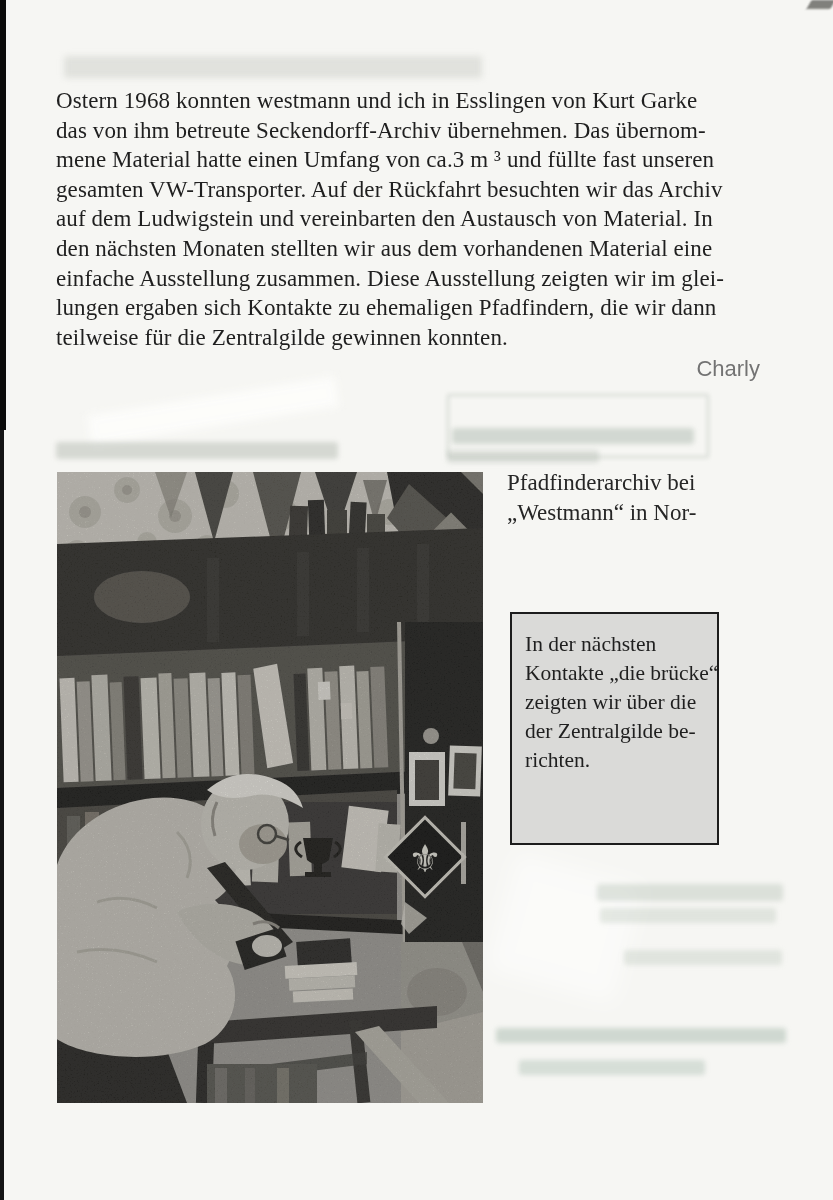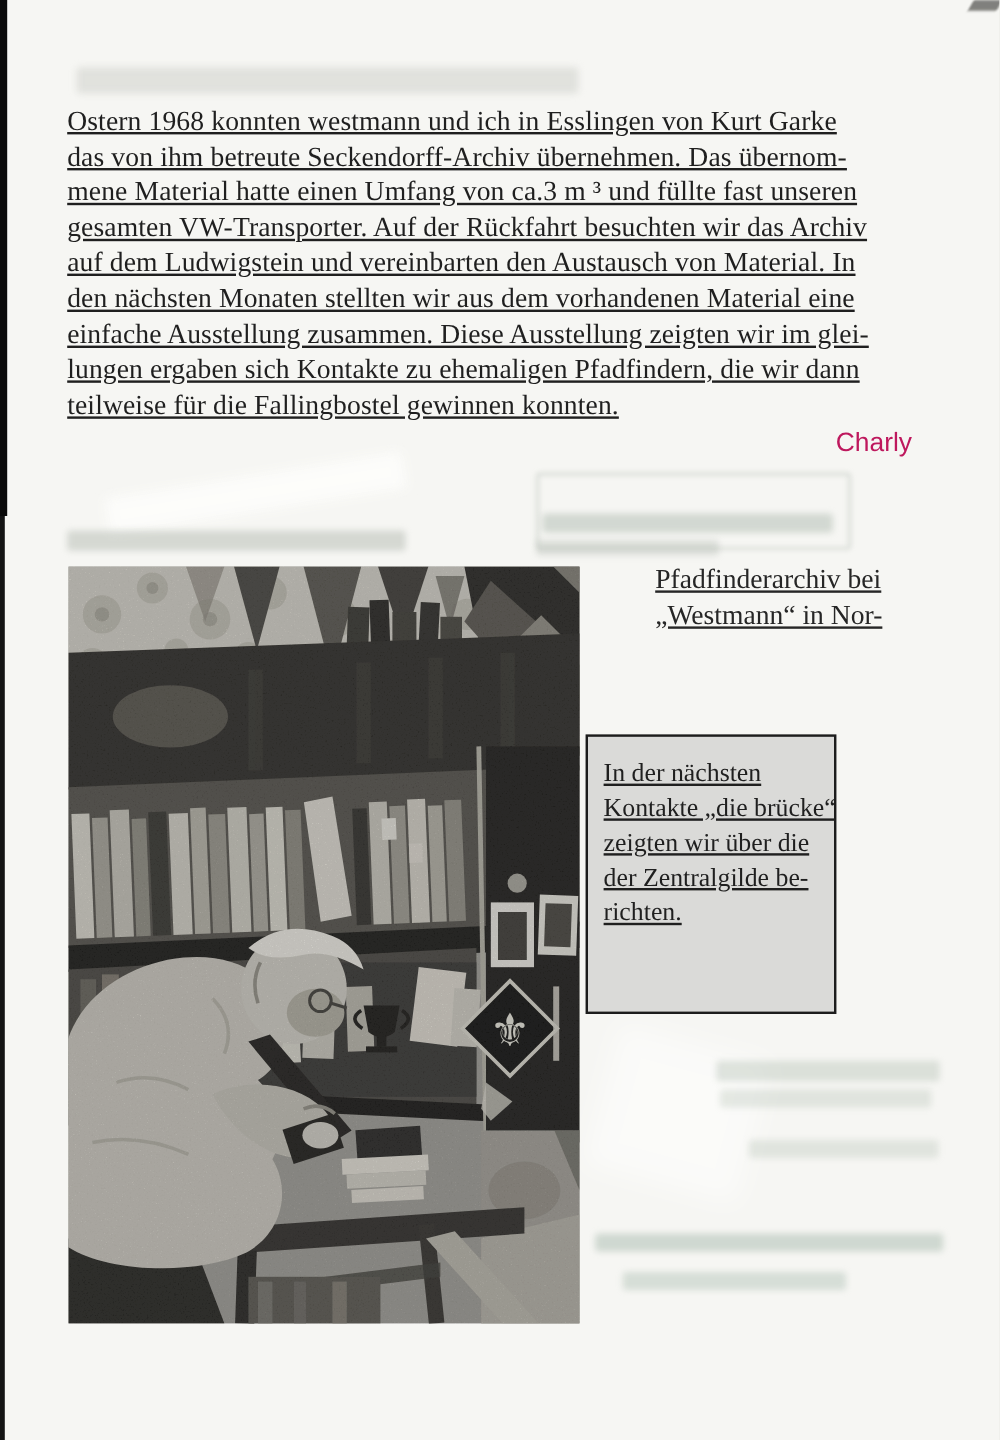--- a/index.html
+++ b/index.html
@@ -23,31 +23,31 @@
   .g-l3{left:447px;top:450px;width:152px;height:13px;background:rgba(160,170,158,.3);}
   .g-tri{left:500px;top:868px;width:130px;height:120px;background:rgba(255,255,255,.5);filter:blur(10px);transform:rotate(15deg);}
   .g-r1{left:597px;top:884px;width:186px;height:17px;background:rgba(168,182,170,.35);}
   .g-r2{left:600px;top:908px;width:176px;height:15px;background:rgba(168,182,170,.28);}
   .g-r3{left:624px;top:950px;width:158px;height:15px;background:rgba(168,182,170,.28);}
   .g-r4{left:496px;top:1028px;width:290px;height:15px;background:rgba(150,172,158,.4);}
   .g-r5{left:519px;top:1060px;width:186px;height:15px;background:rgba(150,172,158,.33);}
   
   .article{position:absolute;left:56px;top:86px;width:712px;font-size:23px;line-height:29.6px;letter-spacing:.1px;color:#1f1f1f;}
   .signature{position:absolute;left:600px;top:356px;width:160px;text-align:right;
-             font-family:"Liberation Sans","DejaVu Sans",sans-serif;font-size:22px;color:#be185d;}
+             font-family:"Liberation Sans","DejaVu Sans",sans-serif;font-size:22px;color:#737373;}
   
   .photo{position:absolute;left:57px;top:472px;width:426px;height:631px;margin:0;}
   .photo svg{display:block;filter:blur(.3px) contrast(1.03);}
   
-  .caption{position:absolute;left:507px;top:468px;width:250px;font-size:23px;line-height:29.8px;color:#262626;margin-left:39px;}
-  
-  .info-box{position:absolute;left:488px;top:612px;width:209px;height:233px;box-sizing:border-box;
+  .caption{position:absolute;left:507px;top:468px;width:250px;font-size:23px;line-height:29.8px;color:#262626;}
+  
+  .info-box{position:absolute;left:510px;top:612px;width:209px;height:233px;box-sizing:border-box;
             background:#dadad8;border:2px solid #1c1c1c;padding:16px 12px 0 13px;
             font-size:21.5px;line-height:29px;color:#1f1f1f;}
-  .tline{white-space:nowrap;text-decoration:underline;}
+  .tline{white-space:nowrap;}
 </style>
 </head>
 <body>
 
 <div class="page">
 
   <div class="edge-strip"></div>
   <div class="edge-strip-top"></div>
   <div class="corner-mark"></div>
 
@@ -66,21 +66,21 @@
 
   <div class="article">
     <div class="tline">Ostern 1968 konnten westmann und ich in Esslingen von Kurt Garke</div>
     <div class="tline">das von ihm betreute Seckendorff-Archiv übernehmen. Das übernom-</div>
     <div class="tline">mene Material hatte einen Umfang von ca.3 m ³ und füllte fast unseren</div>
     <div class="tline">gesamten VW-Transporter. Auf der Rückfahrt besuchten wir das Archiv</div>
     <div class="tline">auf dem Ludwigstein und vereinbarten den Austausch von Material. In</div>
     <div class="tline">den nächsten Monaten stellten wir aus dem vorhandenen Material eine</div>
     <div class="tline">einfache Ausstellung zusammen. Diese Ausstellung zeigten wir im glei-</div>
     <div class="tline">lungen ergaben sich Kontakte zu ehemaligen Pfadfindern, die wir dann</div>
-    <div class="tline">teilweise für die Fallingbostel gewinnen konnten.</div>
+    <div class="tline">teilweise für die Zentralgilde gewinnen konnten.</div>
   </div>
 
   <div class="signature">Charly</div>
 
   <figure class="photo">
     <svg width="426" height="631" viewBox="0 0 426 631" xmlns="http://www.w3.org/2000/svg">
       <defs>
         <filter id="grainDark" x="0" y="0" width="100%" height="100%">
           <feTurbulence type="fractalNoise" baseFrequency="0.85" numOctaves="2" stitchTiles="stitch"></feTurbulence>
           <feColorMatrix type="matrix" values="0 0 0 0 0  0 0 0 0 0  0 0 0 0 0  0.8 0.8 0.8 0 0"></feColorMatrix>

